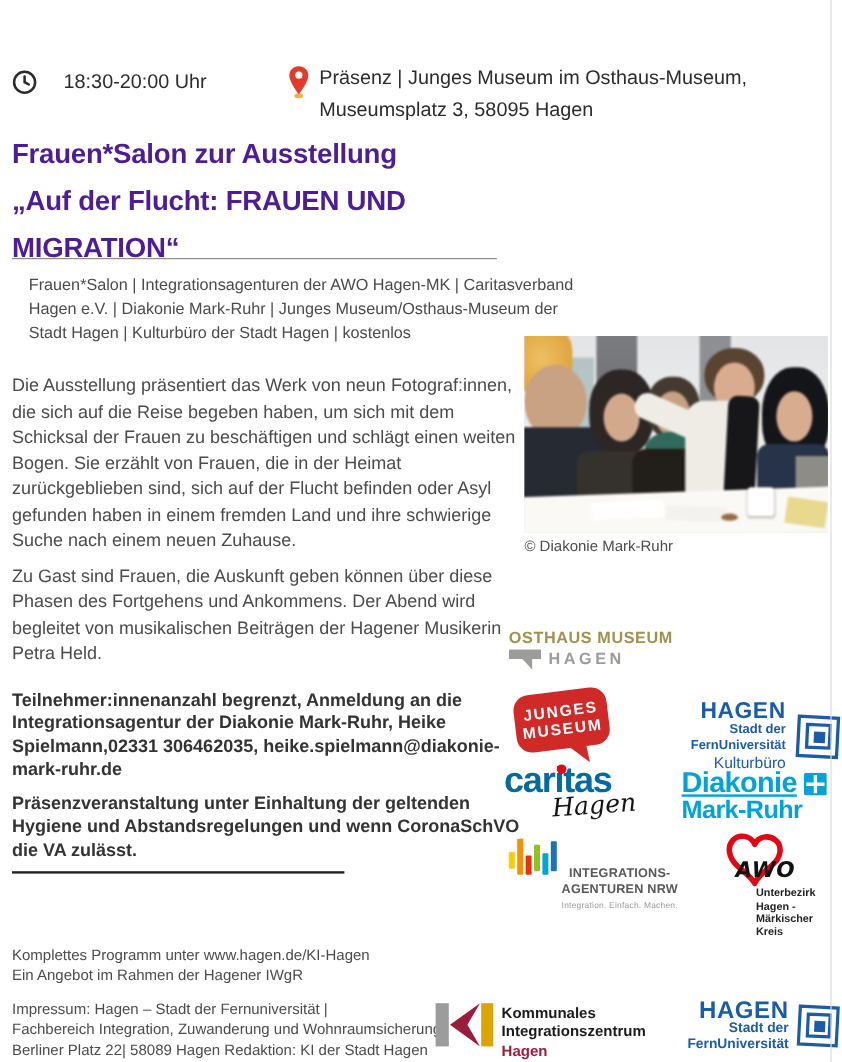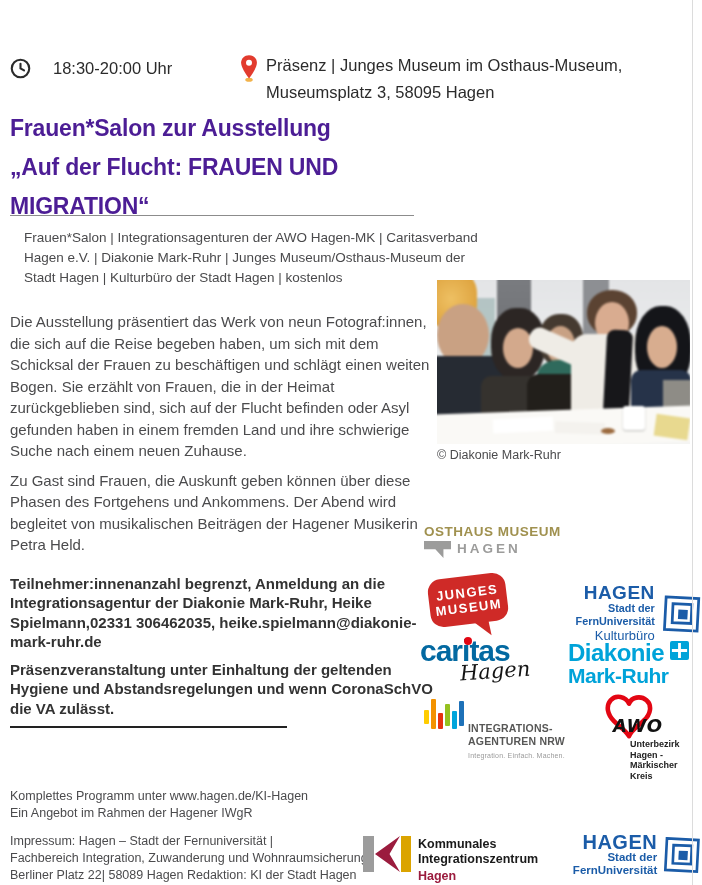--- a/index.html
+++ b/index.html
@@ -64,25 +64,25 @@
   .logo-fernuni-bottom .hagen-word { font-size: 20px; }
   .logo-fernuni-bottom .hagen-sub { font-size: 11.5px; }
 
   .logo-caritas { position: absolute; left: 420px; top: 636px; width: 130px; height: 52px; }
   .caritas-word { font-size: 30px; font-weight: 800; color: #0369a1; letter-spacing: -1px; line-height: 30px; }
   .caritas-dot { position: absolute; left: 44px; top: 1px; width: 8px; height: 8px; border-radius: 50%; background: #e30613; }
   .caritas-script { position: absolute; left: 40px; top: 23px; font-family: "DejaVu Serif", serif; font-style: italic;
     font-size: 21px; color: #141414; transform: rotate(-4deg); }
 
   .logo-diakonie { position: absolute; left: 568px; top: 641px; color: #00a3d9; }
-  .diakonie-row { display: flex; gap: 6px; }
+  .diakonie-row { display: flex; align-items: center; gap: 6px; text-decoration: underline; }
   .diakonie-word { font-size: 24px; font-weight: 800; letter-spacing: -0.5px; line-height: 24px; }
   .diakonie-sub { font-size: 21px; font-weight: 800; letter-spacing: -0.5px; line-height: 22px; }
 
-  .logo-ia { position: absolute; left: 424px; top: 699px; width: 170px; height: 58px; }
+  .logo-ia { position: absolute; left: 424px; top: 699px; width: 170px; height: 58px; text-align: center; }
   .ia-bars { position: absolute; left: 0; top: 0; width: 42px; height: 36px; }
   .ia-bars span { position: absolute; width: 5px; border-radius: 1px; }
   .ia-text { position: absolute; left: 44px; top: 23px; font-size: 10.5px; font-weight: 700; color: #575756; line-height: 12.5px; letter-spacing: 0.2px; }
   .ia-small { font-size: 7px; font-weight: 400; color: #9a9a9a; margin-top: 3px; letter-spacing: 0.2px; }
 
   .logo-awo { position: absolute; left: 596px; top: 690px; width: 100px; height: 68px; }
   .awo-word { position: absolute; left: 17px; top: 25px; font-size: 18px; font-weight: 700; font-style: italic; color: #111;
     font-family: "DejaVu Sans", sans-serif; letter-spacing: 0.5px; }
   .awo-sub { position: absolute; left: 34px; top: 49px; font-size: 9px; font-weight: 700; color: #222; line-height: 10.5px; }
 

